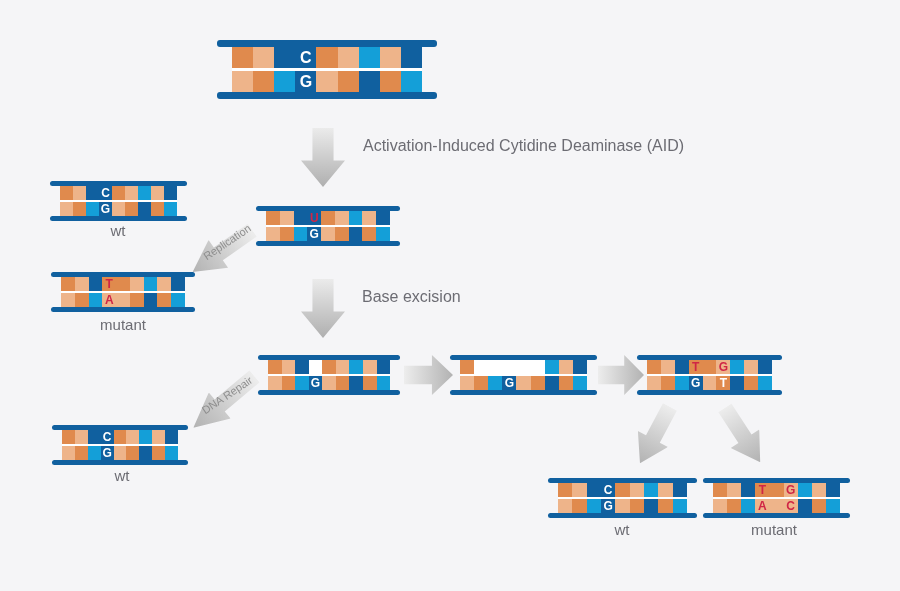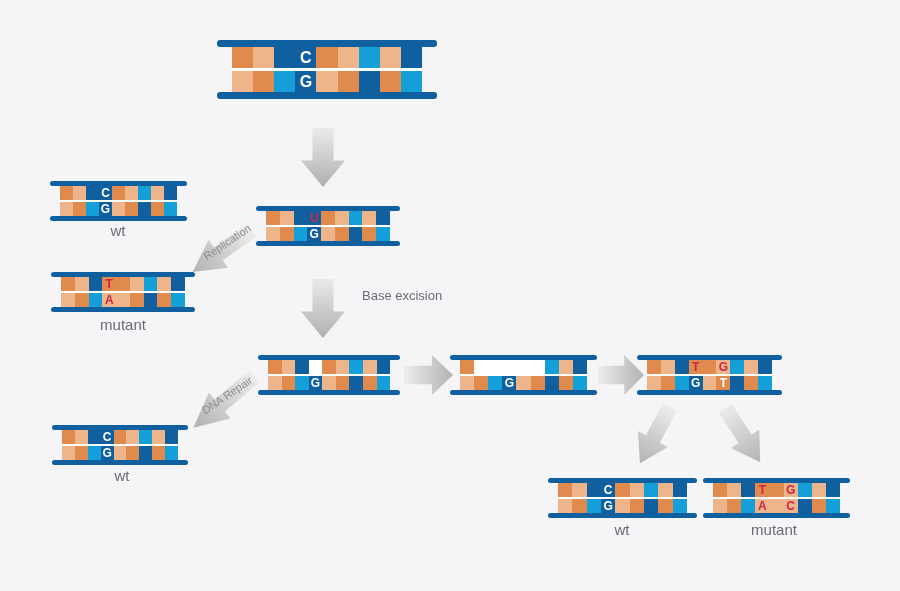--- a/index.html
+++ b/index.html
@@ -345,18 +345,19 @@
       </div>
     <div class="bar"></div>
   </div>
 
   <div class="strand-label" style="left:118px;top:222px;">wt</div>
   <div class="strand-label" style="left:123px;top:316px;">mutant</div>
   <div class="strand-label" style="left:122px;top:467px;">wt</div>
   <div class="strand-label" style="left:622px;top:521px;">wt</div>
   <div class="strand-label" style="left:774px;top:521px;">mutant</div>
 
-  <div class="text-label" style="left:362px;top:288px;font-size:13px;">Base excision</div>
+  <div class="text-label" style="left:363px;top:137px;font-size:16px;">Activation-Induced Cytidine Deaminase (AID)</div>
+  <div class="text-label" style="left:362px;top:288px;font-size:16px;">Base excision</div>
 
   <div class="diag-label" style="left:190px;top:236px;width:74px;transform:rotate(-34deg);">Replication</div>
   <div class="diag-label" style="left:188px;top:389px;width:78px;transform:rotate(-34deg);">DNA Repair</div>
 
 </div>
 
 </body></html>

